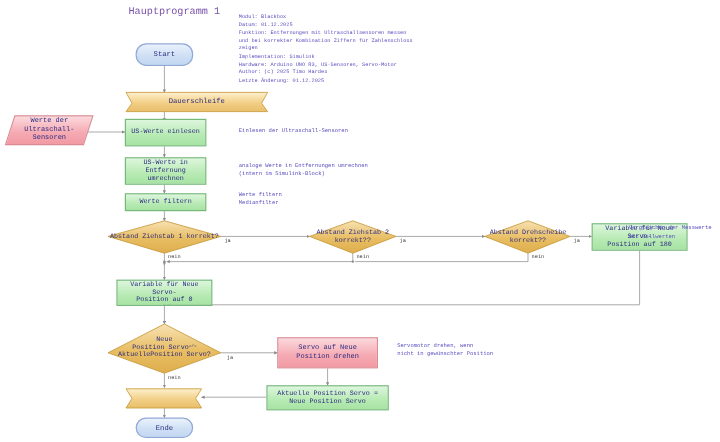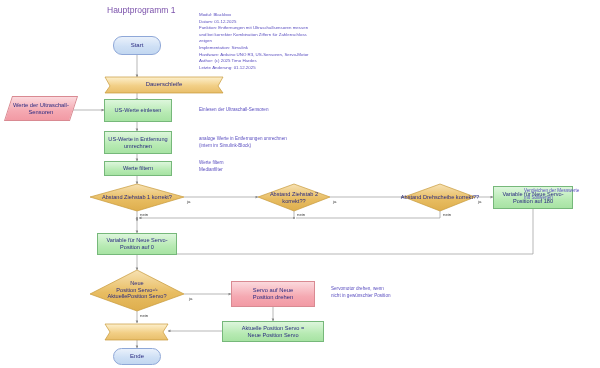--- a/index.html
+++ b/index.html
@@ -3,21 +3,21 @@
 <meta charset="utf-8">
 <style>
   html,body{margin:0;padding:0;}
   body{
     width:600px;height:368px;
     background:#ffffff;
     font-family:"Liberation Sans","DejaVu Sans",sans-serif;
     overflow:hidden;
     position:relative;
   }
-  #canvas{position:absolute;left:0;top:0;width:599px;height:368px;}
+  #canvas{position:absolute;left:0;top:0;width:599px;height:368px;font-family:Liberation Mono, monospace;}
   svg.wires{position:absolute;left:0;top:0;width:600px;height:368px;pointer-events:none;}
 
   .node{position:absolute;box-sizing:border-box;display:flex;align-items:center;
         justify-content:center;text-align:center;color:#2b2b80;line-height:1.18;}
   .title{position:absolute;color:#7b52ab;font-size:8.5px;white-space:nowrap;}
 
   
   .terminator{
     border:1px solid #8fa8d8;border-radius:9px;
     background:linear-gradient(to bottom,#eaf1fb 0%,#cfe0f5 55%,#c2d7f0 100%);

